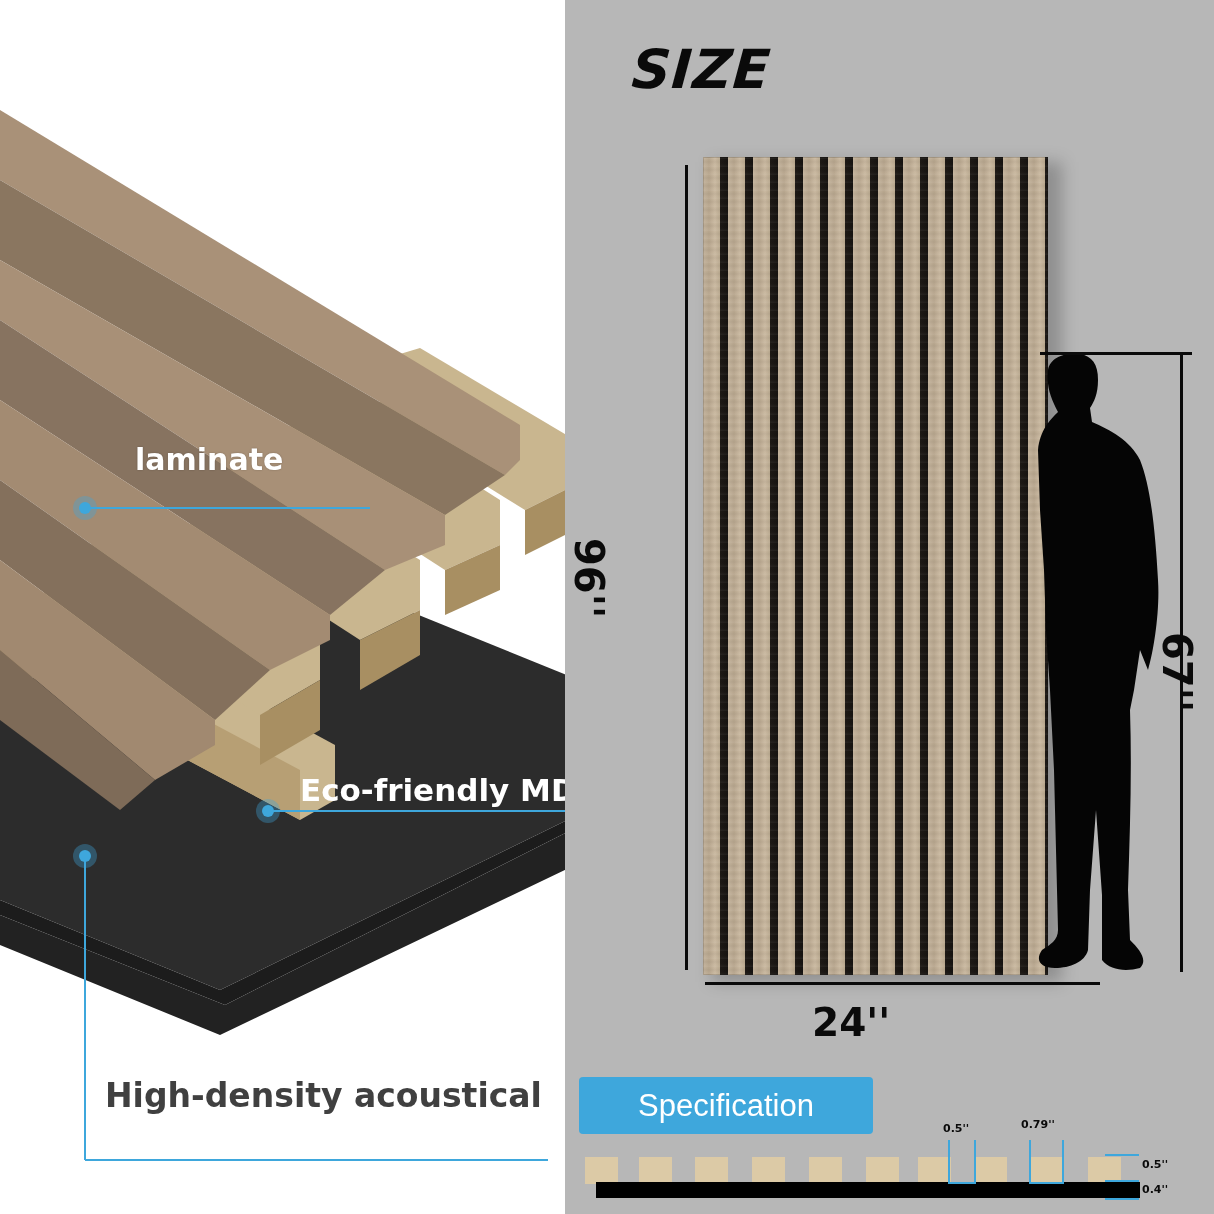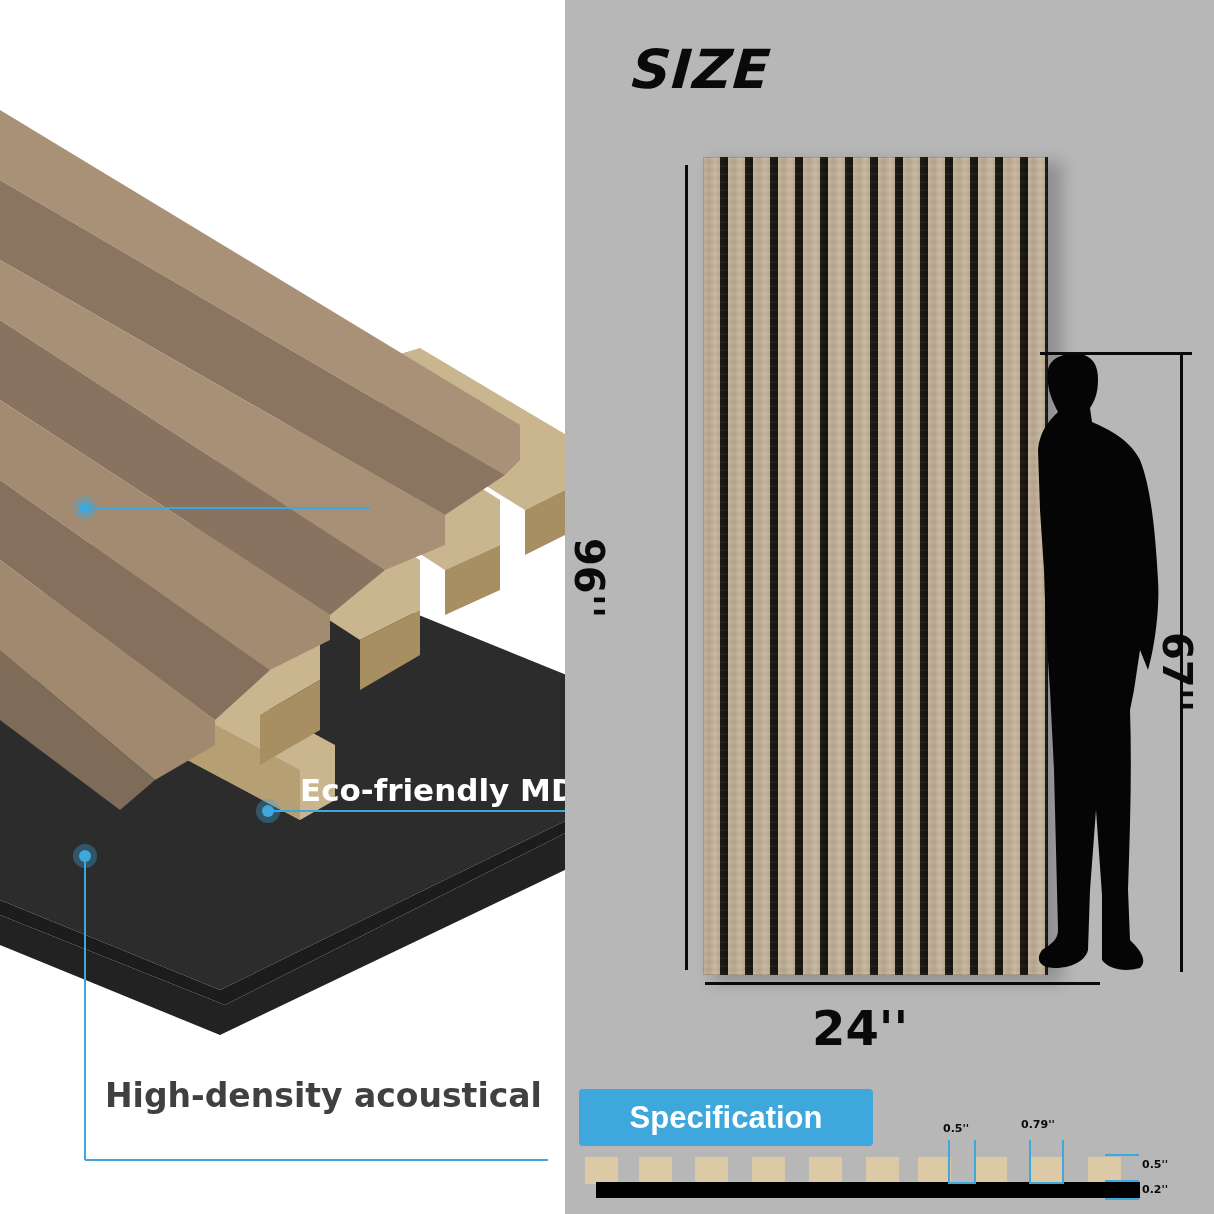--- a/index.html
+++ b/index.html
@@ -10,27 +10,27 @@
   .size-title{left:632px;top:38px;font-size:54px;font-weight:900;color:#0a0a0a;letter-spacing:1px;font-style:italic;transform:skewX(-4deg);}
   
   .panel-shadow{left:712px;top:162px;width:350px;height:820px;background:rgba(0,0,0,0.22);filter:blur(8px);}
   .wall-panel{left:703px;top:157px;width:345px;height:818px;
     background:repeating-linear-gradient(90deg,#c3b39c 0px,#b7a68e 6px,#cab9a1 12px,#b9a98f 17px,#1e1a16 17px,#161310 25px);
     box-shadow:inset 0 0 0 1px rgba(0,0,0,0.15);}
   .wall-panel-grain{left:703px;top:157px;width:345px;height:818px;
     background:repeating-linear-gradient(0deg,rgba(255,255,255,0.05) 0px,rgba(255,255,255,0) 3px,rgba(0,0,0,0.04) 5px,rgba(255,255,255,0) 8px);}
   .dim-line{background:#0a0a0a;}
   .dim-96{left:612px;top:538px;font-size:40px;font-weight:900;color:#0a0a0a;transform:rotate(90deg);transform-origin:left top;}
-  .dim-24{left:812px;top:1000px;font-size:48px;font-weight:900;color:#0a0a0a;}
+  .dim-24{left:812px;top:1000px;font-size:39px;font-weight:900;color:#0a0a0a;}
   .dim-67{left:1200px;top:632px;font-size:40px;font-weight:900;color:#0a0a0a;transform:rotate(90deg);transform-origin:left top;}
   .lbl-wood{left:135px;top:444px;font-size:30px;line-height:32px;color:#fff;font-weight:900;text-shadow:0 0 2px rgba(0,0,0,0.25);}
   .lbl-mdf{left:300px;top:772px;font-size:31px;color:#fff;font-weight:900;}
   .lbl-poly{left:105px;top:1078px;font-size:33px;line-height:35px;color:#404040;font-weight:900;}
   
-  .spec-btn{left:579px;top:1077px;width:294px;height:57px;background:#3ea7dc;border-radius:4px;color:#fff;font-size:31px;font-weight:700;display:flex;align-items:center;justify-content:center;border:none;margin-top:12px;}
+  .spec-btn{left:579px;top:1077px;width:294px;height:57px;background:#3ea7dc;border-radius:4px;color:#fff;font-size:31px;font-weight:400;display:flex;align-items:center;justify-content:center;border:none;}
   .slat{width:33px;height:27px;background:#dccaa6;top:1157px;}
   .backer{left:596px;top:1182px;width:544px;height:16px;background:#000;}
   .spec-val{font-size:11px;font-weight:900;color:#0a0a0a;}
 </style>
 </head>
 <body>
 
 <svg class="abs" style="left:0;top:0" width="700" height="1214">
 
   <polygon points="0,690 320,575 690,725 690,760 220,990 0,900" fill="#2c2c2c"></polygon>
@@ -67,20 +67,21 @@
   <line x1="85" y1="1160" x2="548" y2="1160" stroke="#3ea7dc" stroke-width="2"></line>
   <circle cx="85" cy="508" r="12" fill="rgba(62,167,220,0.35)"></circle>
   <circle cx="85" cy="508" r="6" fill="#3ea7dc"></circle>
   <circle cx="268" cy="811" r="12" fill="rgba(62,167,220,0.35)"></circle>
   <circle cx="268" cy="811" r="6" fill="#3ea7dc"></circle>
   <circle cx="85" cy="856" r="12" fill="rgba(62,167,220,0.35)"></circle>
   <circle cx="85" cy="856" r="6" fill="#3ea7dc"></circle>
 </svg>
 
 <div class="abs lbl-wood">
+  <div>laminate</div>
 </div>
 <div class="abs lbl-mdf">Eco-friendly MDF</div>
 <div class="abs lbl-poly">
   <div>High-density acoustical</div>
 </div>
 
 <div class="abs gray-panel"></div>
 <div class="abs size-title">SIZE</div>
 
 <div class="abs panel-shadow"></div>
@@ -116,13 +117,13 @@
 <div class="abs backer"></div>
 
 <div class="abs" style="left:948px;top:1140px;width:24px;height:42px;border:2px solid #3ea7dc;border-top:none;"></div>
 <div class="abs spec-val" style="left:943px;top:1122px;">0.5''</div>
 <div class="abs" style="left:1029px;top:1140px;width:31px;height:42px;border:2px solid #3ea7dc;border-top:none;"></div>
 <div class="abs spec-val" style="left:1021px;top:1118px;">0.79''</div>
 <div class="abs" style="left:1105px;top:1154px;width:34px;height:2px;background:#3ea7dc;"></div>
 <div class="abs" style="left:1105px;top:1180px;width:34px;height:2px;background:#3ea7dc;"></div>
 <div class="abs" style="left:1105px;top:1198px;width:34px;height:2px;background:#3ea7dc;"></div>
 <div class="abs spec-val" style="left:1142px;top:1158px;">0.5''</div>
-<div class="abs spec-val" style="left:1142px;top:1183px;">0.2''</div>
+<div class="abs spec-val" style="left:1142px;top:1183px;">0.4''</div>
 
 </body></html>

